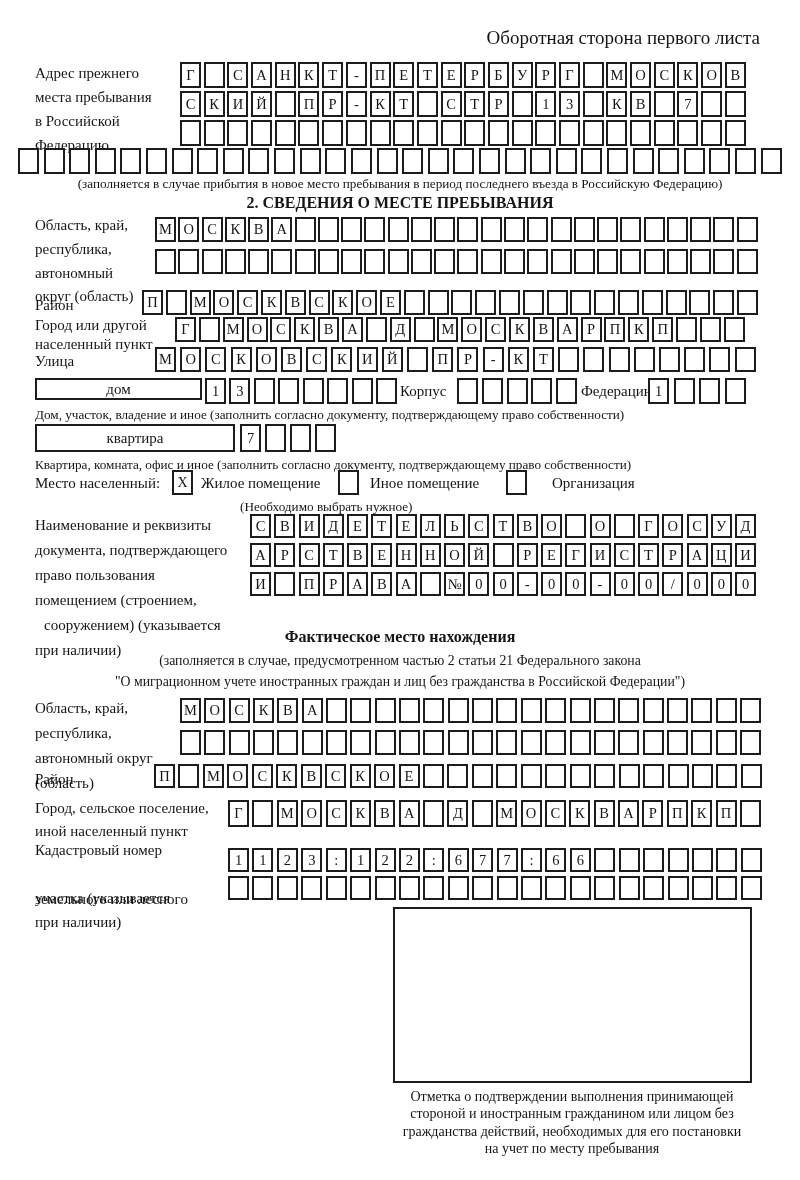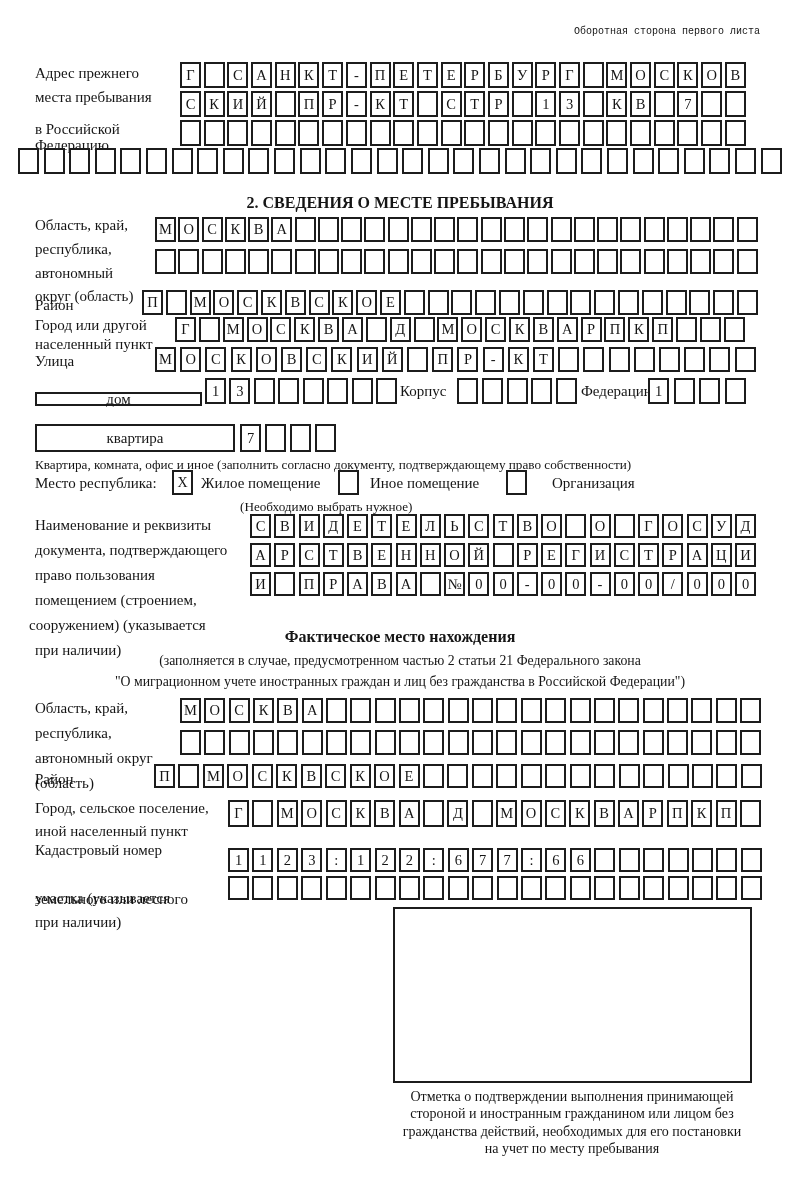--- a/index.html
+++ b/index.html
@@ -27,25 +27,25 @@
     display:flex;align-items:center;justify-content:center;font-size:14px;background:#fff;
   }
   .stamp-box{position:absolute;box-sizing:border-box;border:2px solid #1c1c1c;background:#fff;}
   .caption-block{position:absolute;text-align:center;font-size:14px;line-height:1.24;}
 </style>
 </head>
 <body>
 
 <div class="page">
 
-  <div class="cap" style="right:40px;top:26px;font-size:10px;font-family:Liberation Mono, monospace;">Оборотная сторона первого листа</div>
+  <div class="cap" style="right:40px;top:26px;font-size:19px;">Оборотная сторона первого листа</div>
 
   <div class="lbl" style="left:35px;top:64px;">Адрес прежнего</div>
   <div class="lbl" style="left:35px;top:88px;">места пребывания</div>
-  <div class="lbl" style="left:35px;top:112px;margin-top:8px;">в Российской</div>
+  <div class="lbl" style="left:35px;top:112px;">в Российской</div>
   <div class="lbl" style="left:35px;top:136px;">Федерацию</div>
 
   <div class="char-row" style="left:180px;top:62px;width:566px;height:26px;">
       <span class="cell">Г</span>
       <span class="cell"></span>
       <span class="cell">С</span>
       <span class="cell">А</span>
       <span class="cell">Н</span>
       <span class="cell">К</span>
       <span class="cell">Т</span>
@@ -145,20 +145,21 @@
       <span class="cell"></span>
       <span class="cell"></span>
       <span class="cell"></span>
       <span class="cell"></span>
       <span class="cell"></span>
       <span class="cell"></span>
       <span class="cell"></span>
       <span class="cell"></span>
     </div>
 
+  <div class="cap-center" style="top:176px;">(заполняется в случае прибытия в новое место пребывания в период последнего въезда в Российскую Федерацию)</div>
 
   <div class="title" style="top:194px;">2. СВЕДЕНИЯ О МЕСТЕ ПРЕБЫВАНИЯ</div>
 
   <div class="lbl" style="left:35px;top:216px;">Область, край,</div>
   <div class="lbl" style="left:35px;top:240px;">республика,</div>
   <div class="lbl" style="left:35px;top:264px;">автономный</div>
   <div class="lbl" style="left:35px;top:287px;">округ (область)</div>
 
   <div class="char-row" style="left:155px;top:217px;width:603px;height:25px;">
       <span class="cell">М</span>
@@ -297,21 +298,21 @@
       <span class="cell"></span>
       <span class="cell"></span>
       <span class="cell"></span>
       <span class="cell"></span>
       <span class="cell"></span>
       <span class="cell"></span>
       <span class="cell"></span>
       <span class="cell"></span>
     </div>
 
-  <div class="boxlabel" style="left:35px;top:392px;width:167px;height:14px;">дом</div>
+  <div class="boxlabel" style="left:35px;top:378px;width:167px;height:22px;">дом</div>
   <div class="char-row" style="left:205px;top:378px;width:192px;height:26px;">
       <span class="cell">1</span>
       <span class="cell">3</span>
       <span class="cell"></span>
       <span class="cell"></span>
       <span class="cell"></span>
       <span class="cell"></span>
       <span class="cell"></span>
       <span class="cell"></span>
     </div>
@@ -323,44 +324,45 @@
       <span class="cell"></span>
       <span class="cell"></span>
     </div>
   <div class="lbl" style="left:581px;top:382px;">Федерацию</div>
   <div class="char-row" style="left:648px;top:378px;width:98px;height:26px;">
       <span class="cell">1</span>
       <span class="cell"></span>
       <span class="cell"></span>
       <span class="cell"></span>
     </div>
+  <div class="cap" style="left:35px;top:407px;">Дом, участок, владение и иное (заполнить согласно документу, подтверждающему право собственности)</div>
 
   <div class="boxlabel" style="left:35px;top:424px;width:200px;height:28px;">квартира</div>
   <div class="char-row" style="left:240px;top:424px;width:96px;height:28px;">
       <span class="cell">7</span>
       <span class="cell"></span>
       <span class="cell"></span>
       <span class="cell"></span>
     </div>
   <div class="cap" style="left:35px;top:457px;">Квартира, комната, офис и иное (заполнить согласно документу, подтверждающему право собственности)</div>
 
-  <div class="lbl" style="left:35px;top:474px;">Место республика:</div>
+  <div class="lbl" style="left:35px;top:474px;">Место населенный:</div>
   <div class="checkbox" style="left:172px;top:470px;">X</div>
   <div class="lbl" style="left:201px;top:474px;">Жилое помещение</div>
   <div class="checkbox" style="left:338px;top:470px;"></div>
   <div class="lbl" style="left:370px;top:474px;">Иное помещение</div>
   <div class="checkbox" style="left:506px;top:470px;"></div>
   <div class="lbl" style="left:552px;top:474px;">Организация</div>
   <div class="cap" style="left:240px;top:499px;">(Необходимо выбрать нужное)</div>
 
   <div class="lbl" style="left:35px;top:516px;">Наименование и реквизиты</div>
   <div class="lbl" style="left:35px;top:541px;">документа, подтверждающего</div>
   <div class="lbl" style="left:35px;top:566px;">право пользования</div>
   <div class="lbl" style="left:35px;top:591px;">помещением (строением,</div>
-  <div class="lbl" style="left:29px;top:616px;text-align:right;">сооружением) (указывается</div>
+  <div class="lbl" style="left:44px;top:616px;text-align:right;">сооружением) (указывается</div>
   <div class="lbl" style="left:35px;top:641px;">при наличии)</div>
 
   <div class="char-row" style="left:250px;top:514px;width:506px;height:24px;">
       <span class="cell">С</span>
       <span class="cell">В</span>
       <span class="cell">И</span>
       <span class="cell">Д</span>
       <span class="cell">Е</span>
       <span class="cell">Т</span>
       <span class="cell">Е</span>

